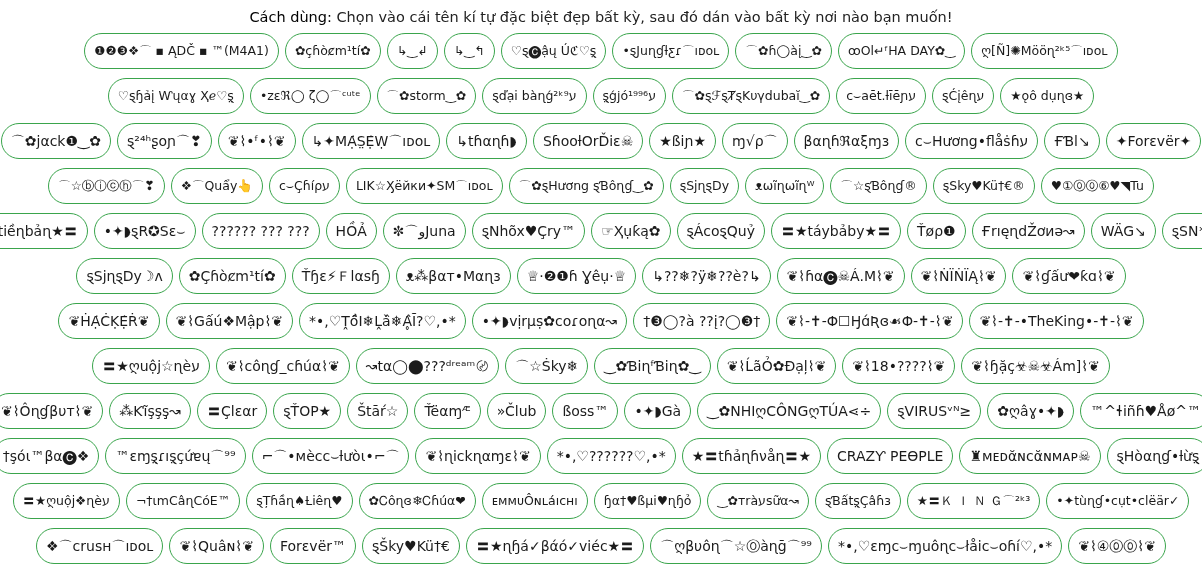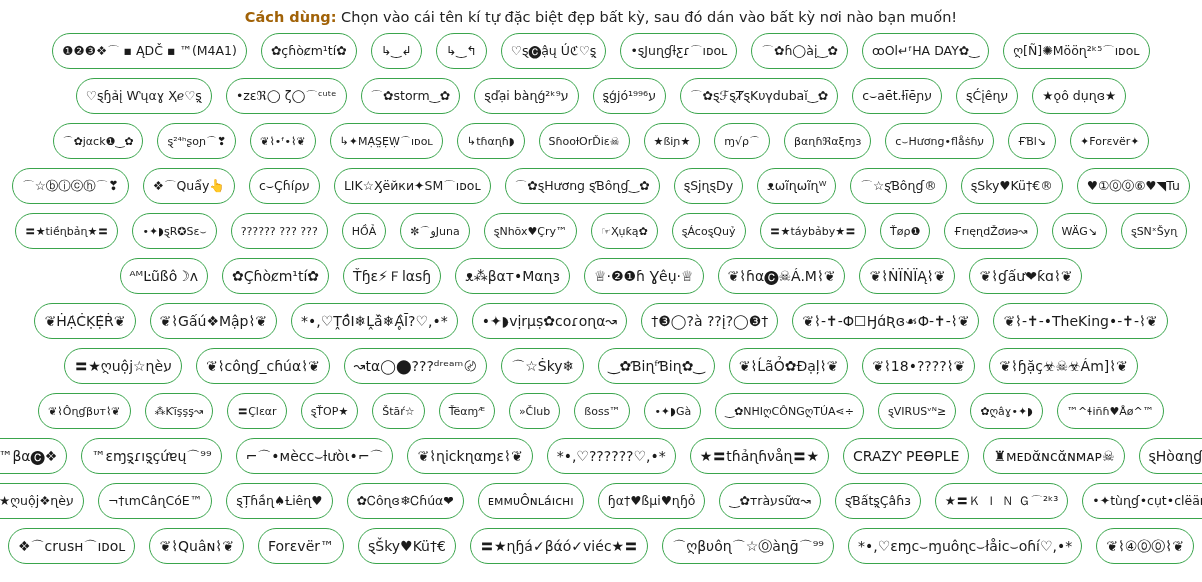--- a/index.html
+++ b/index.html
@@ -22,33 +22,33 @@
   .instruction {
     text-align: center;
     font-size: 14.5px;
     line-height: 18px;
     color: #222222;
     padding: 8px 0 6px 0;
     font-family: "DejaVu Sans", "Liberation Sans", sans-serif;
     white-space: nowrap;
   }
   .instruction .lead {
-    color: #a16207;
-    font-weight: bold;
+    color: #000000;
+    font-weight: normal;
   }
   .chip-rows {
     display: block;
     padding: 0 6px;
   }
   .chip-row {
     display: flex;
     flex-wrap: nowrap;
     justify-content: center;
     align-items: center;
-    gap: 14px;
+    gap: 6px;
     margin-bottom: 7px;
     height: 38px;
   }
   .chip {
     border: 1px solid #3aa54c;
     border-radius: 19px;
     background: #ffffff;
     color: #1b1b1b;
     font-size: 14px;
     line-height: 1;
@@ -58,21 +58,21 @@
     align-items: center;
     justify-content: center;
     padding: 0 9px;
     white-space: nowrap;
     cursor: pointer;
     font-family: "DejaVu Sans", "Liberation Sans", sans-serif;
     overflow: visible;
   }
   
   .chip.sm { font-size: 12.5px; }
-  .chip.xs { font-size: 11px; text-align: center; }
+  .chip.xs { font-size: 14px; text-align: center; }
 </style>
 </head>
 <body>
 
 <div class="page">
 
   <div class="instruction">
     <span class="lead">Cách dùng:</span><span> Chọn vào cái tên kí tự đặc biệt đẹp bất kỳ, sau đó dán vào bất kỳ nơi nào bạn muốn!</span>
   </div>
 
@@ -134,25 +134,26 @@
         <div class="chip xs">ȿNhõx♥Çry™</div>
         <div class="chip xs">☞Ҳụƙą✿</div>
         <div class="chip xs">ȿÁcᴏȿQuỷ</div>
         <div class="chip xs">〓★táybảby★〓</div>
         <div class="chip xs">Ťøρ❶</div>
         <div class="chip xs">ҒrıęɳdŽơиǝ↝</div>
         <div class="chip xs">WÄG↘</div>
         <div class="chip xs">ȿSNˣŠyɳ</div>
       </div>
       <div class="chip-row">
-        <div class="chip">ᴬᴹĿũßô☽ᴧ</div>
+        <div class="chip">ȿSjɳȿDy☽ᴧ</div>
         <div class="chip">✿Çɦòȼm¹tí✿</div>
         <div class="chip">Ťɧɛ⚡Ｆlαsɧ</div>
         <div class="chip">ᴥ⁂βαт•Mαɳɜ</div>
         <div class="chip">♕·❷❶ɦ Ɣêụ·♕</div>
+        <div class="chip">↳??❄?ÿ❄??è?↳</div>
         <div class="chip">❦⌇ɦα🅒☠Á.M⌇❦</div>
         <div class="chip">❦⌇ṄÏṄÏĄ⌇❦</div>
         <div class="chip">❦⌇ɠấư❤ƙɑ⌇❦</div>
       </div>
       <div class="chip-row">
         <div class="chip">❦ḢẠ̇ĊḲẸ̇Ṙ❦</div>
         <div class="chip">❦⌇Gấú❖Mập⌇❦</div>
         <div class="chip">*•,♡Ṱồ̂Ι❄Ḽà̂❄Ḁ̂Ĩ?♡,•*</div>
         <div class="chip">•✦◗vịrµṣ✿ᴄoɾoɳα↝</div>
         <div class="chip">†❸◯?à ??į?◯❸†</div>

